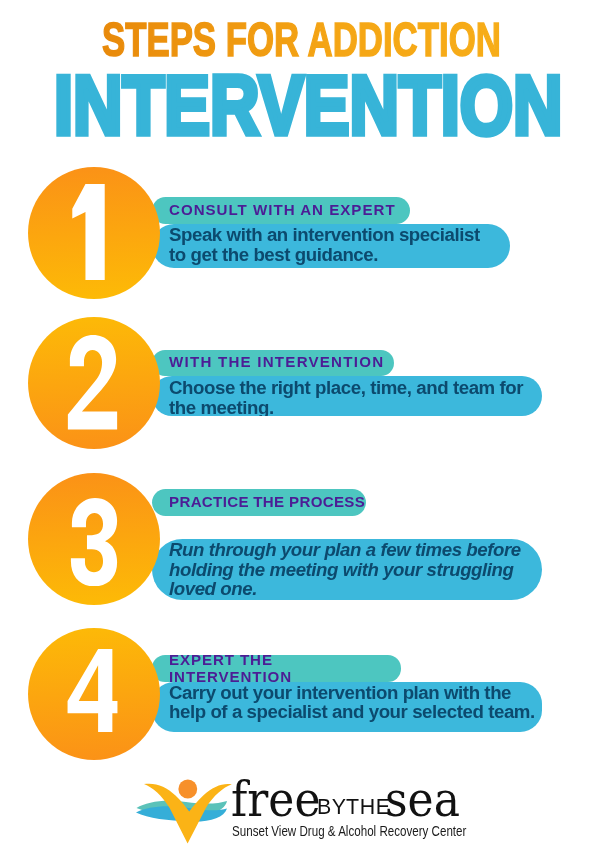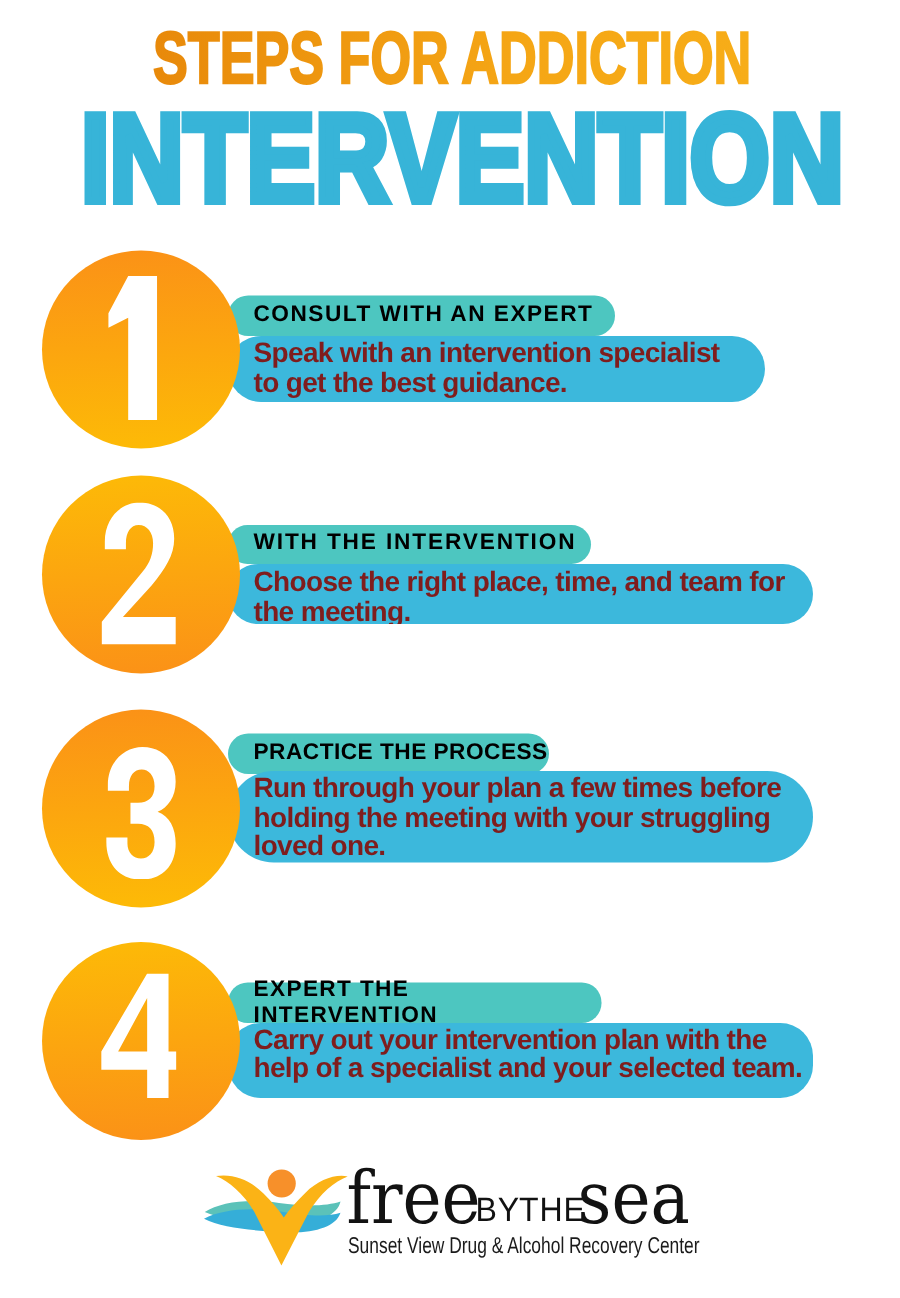--- a/index.html
+++ b/index.html
@@ -16,24 +16,24 @@
     -webkit-text-fill-color:transparent;
     -webkit-text-stroke:1.6px transparent;}
   .title-main{position:absolute;left:54px;top:64px;
     font-weight:bold;font-size:83px;line-height:83px;color:#37b4d8;
     transform:scaleX(0.825);transform-origin:0 0;white-space:nowrap;
     -webkit-text-stroke:5.4px #37b4d8;}
 
   
   .step{position:absolute;left:0;width:600px;height:0;}
   .bar-hdr{position:absolute;left:152px;background:#4dc6c0;border-radius:14px;
-    color:#000000;font-weight:bold;font-size:15.1px;letter-spacing:1.0px;
+    color:#4c1d95;font-weight:bold;font-size:15.1px;letter-spacing:1.0px;
     display:flex;align-items:center;box-sizing:border-box;padding-left:17px;padding-bottom:2px;}
   .bar-body{position:absolute;left:152px;background:#3cb8dc;border-radius:24px;
-    color:#7f1d1d;box-sizing:border-box;overflow:hidden;}
+    color:#0c4a6e;box-sizing:border-box;overflow:hidden;}
   .bar-body .txt{position:absolute;left:17px;top:0;width:520px;
     font-weight:bold;font-size:18.66px;letter-spacing:-0.43px;
     transform-origin:0 0;}
   .bar-body p{margin:0;line-height:19.6px;white-space:nowrap;}
   .circle{position:absolute;left:28px;width:132px;height:132px;border-radius:50%;}
   .circle.a{background-image:linear-gradient(177deg,#fb9117 0%,#fdbb06 100%);}
   .circle.b{background-image:linear-gradient(177deg,#fdba07 0%,#fb9117 100%);}
   .circle .n{position:absolute;}
 
   
@@ -90,21 +90,21 @@
         <div class="circle b" style="top: 317px;">
           <svg class="n" viewBox="0 0 50 94" width="54" height="94.5" style="left: 37px; top: 18px;">
             <path d="M3 26 C3 10 14 0 26 0 C39 0 49 9 49 24 C49 35 43 44 34 55 L15 76 H50 V94 H1 V79 L28 46 C33 40 35 34 35 27 C35 20 31 15 25.5 15 C20 15 17 20 17 27 V31 H3 Z" fill="#ffffff"></path>
           </svg>
         </div>
       </div>
       <div class="step">
         <div class="bar-hdr" style="top: 489.3px; height: 27.2px; width: 214px; border-radius: 13.6px; letter-spacing: 0.33px;">
           <span>PRACTICE THE PROCESS</span>
         </div>
-        <div class="bar-body" style="top: 514px; height: 61.3px; width: 389.9px; border-radius: 30.65px;">
+        <div class="bar-body" style="top: 539px; height: 61.3px; width: 389.9px; border-radius: 30.65px; font-style: italic;">
           <div class="txt" style="top: 1px;">
             <p>Run through your plan a few times before</p>
             <p>holding the meeting with your struggling</p>
             <p>loved one.</p>
           </div>
         </div>
         <div class="circle a" style="top: 473px;">
           <svg class="n" viewBox="0 0 47 88" width="53" height="88.4" style="left: 39px; top: 24.5px;">
             <path d="M2 25 C2 10 13 0 25 0 C38 0 47 9 47 23 C47 33 42 40 35 43 C43 46 47 54 47 64 C47 79 38 88 24 88 C11 88 1 79 1 63 V60 H15 V64 C15 70 19 74 24 74 C29 74 33 70 33 63 C33 55 29 51 22 51 H17 V37 H22 C29 37 33 33 33 26 C33 19 29 15 24.5 15 C19.5 15 16 19 16 26 V29 H2 Z" fill="#ffffff"></path>
           </svg>

